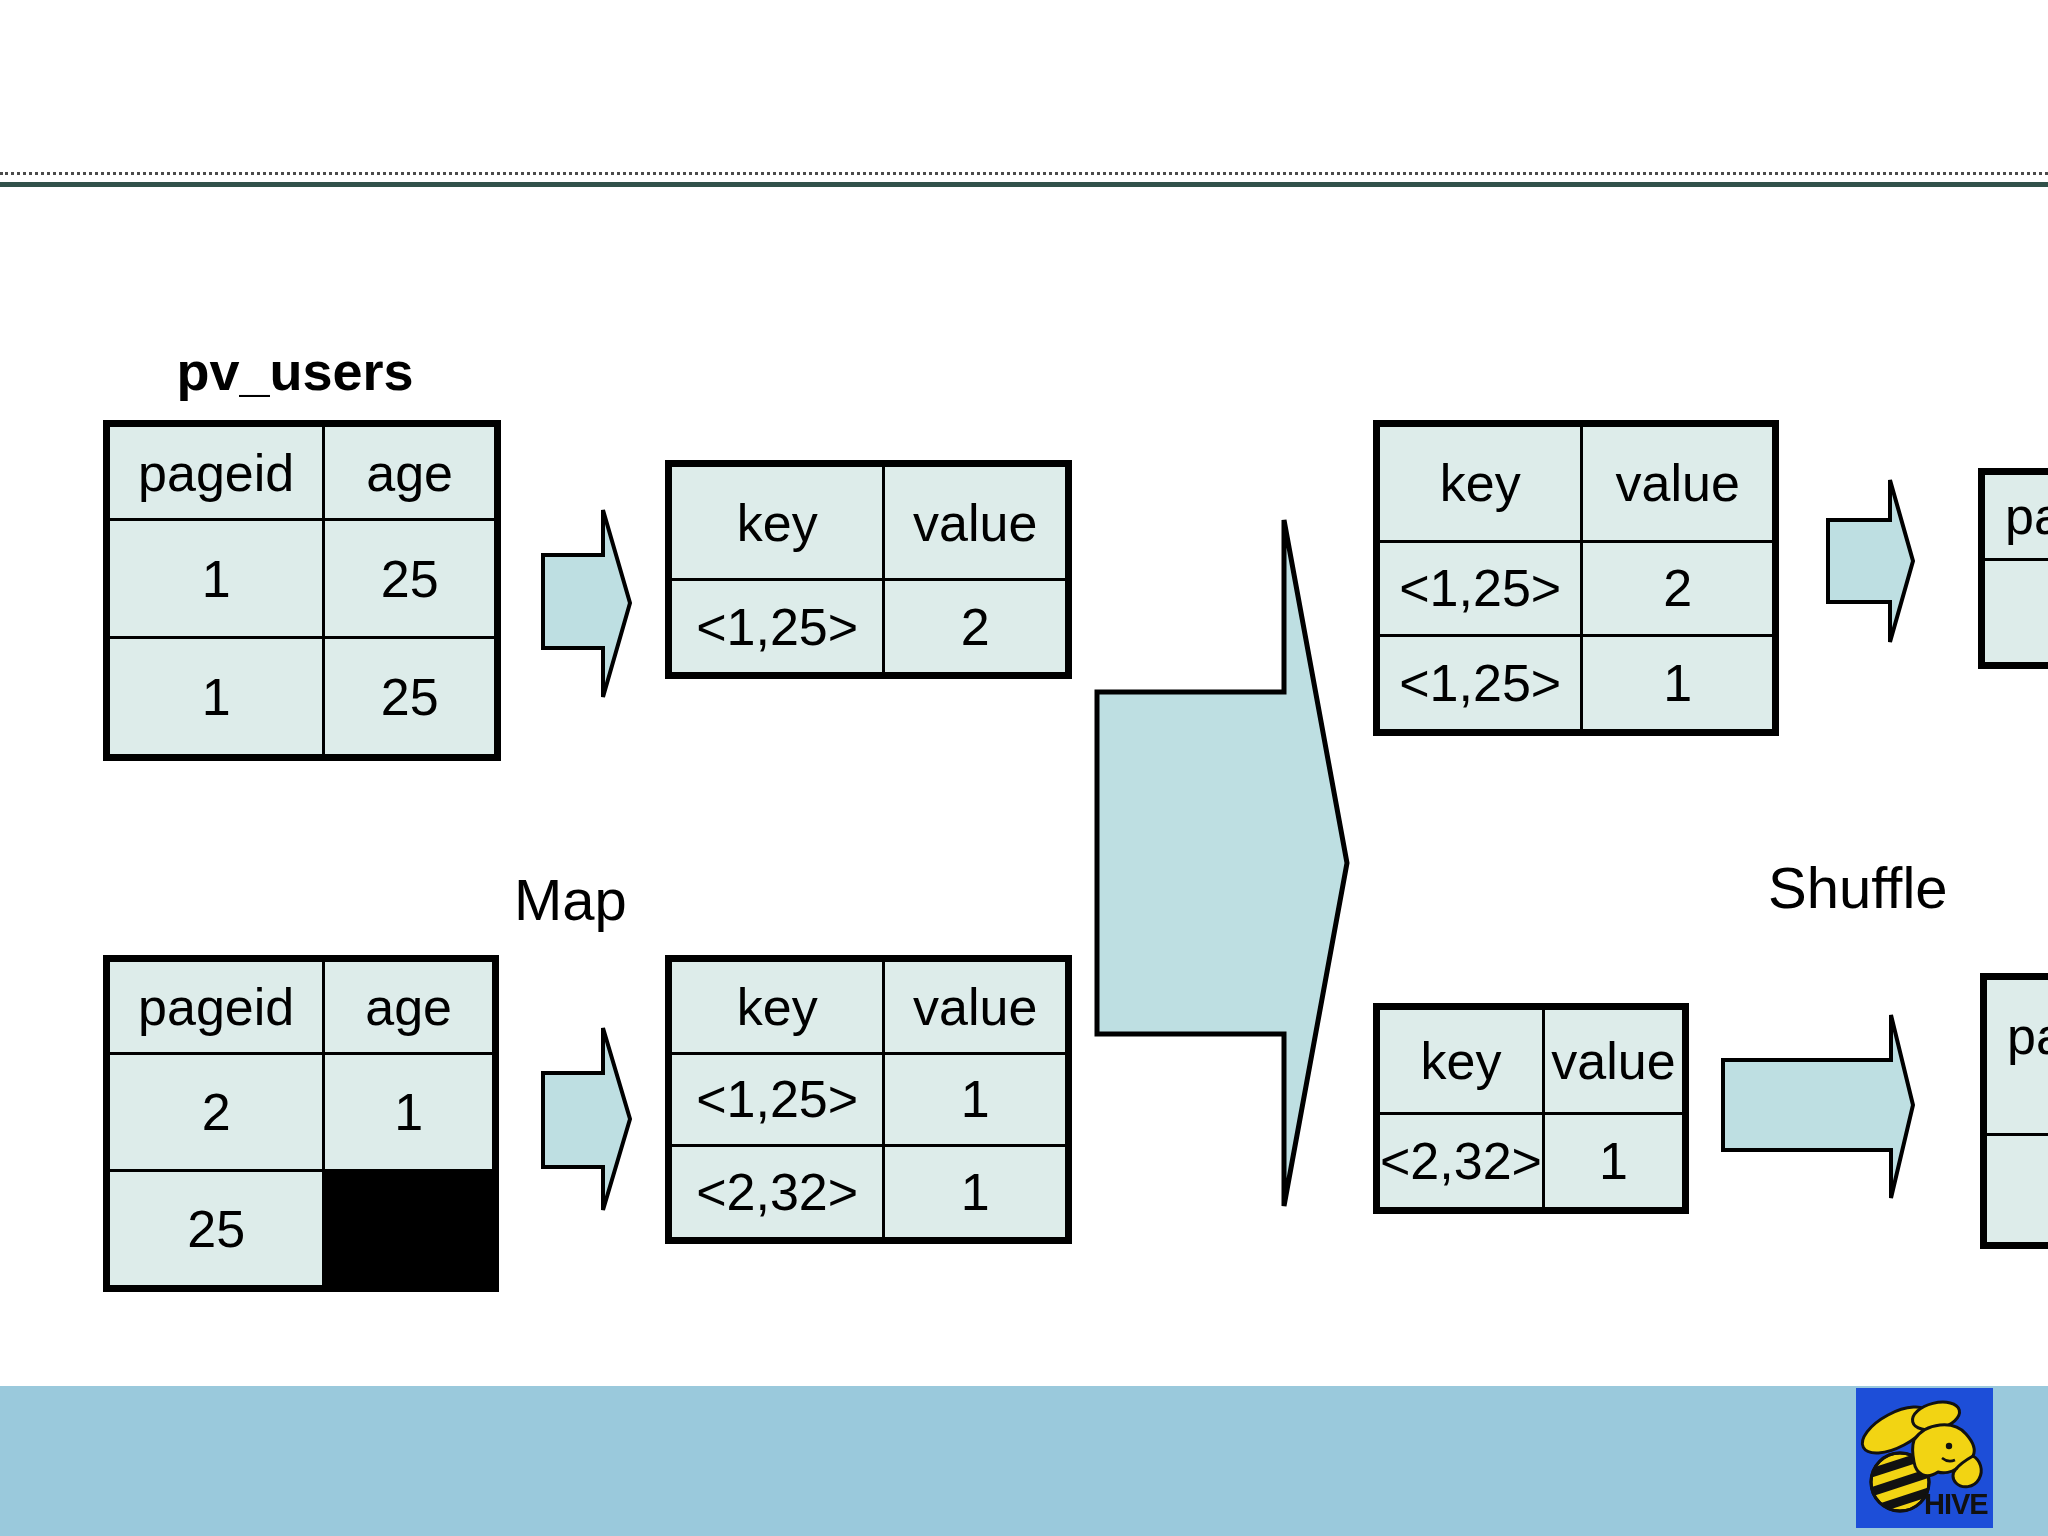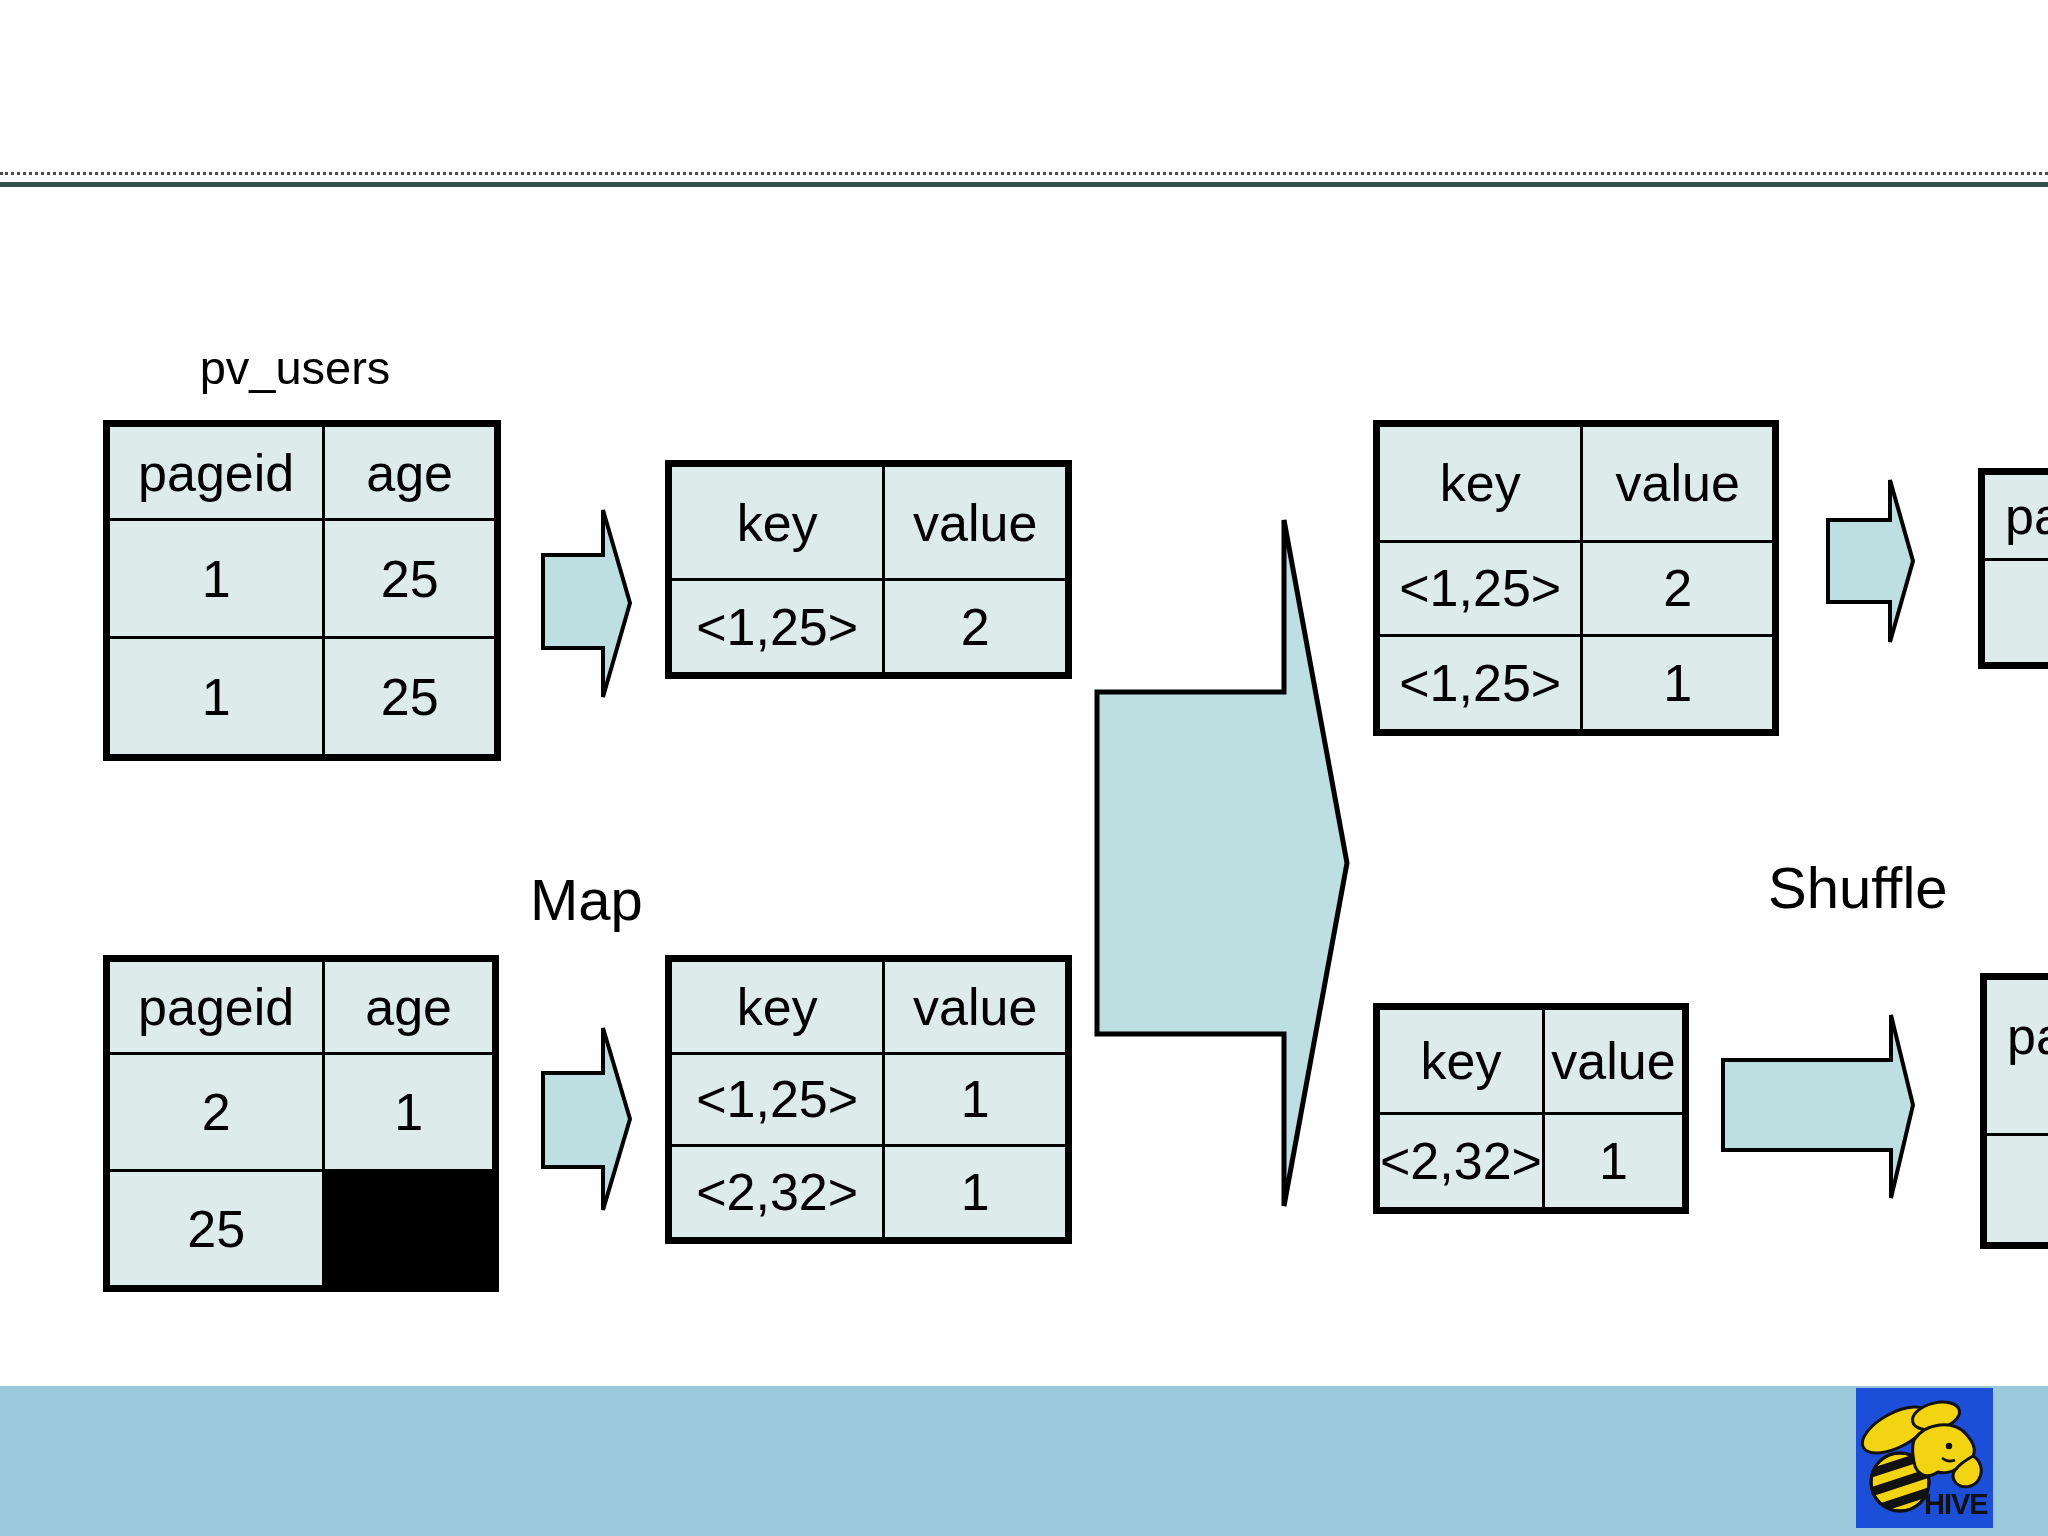--- a/index.html
+++ b/index.html
@@ -30,21 +30,21 @@
   .logo-box{position:absolute;left:1856px;top:1388px;width:137px;height:140px;background:#1d4ed8;}
 </style>
 </head>
 <body>
 
 <div id="stage">
 
   <div class="rule-dotted"></div>
   <div class="rule-solid"></div>
 
-  <div class="lbl center" style="left:103px;top:342px;width:384px;font-size:47px;">pv_users</div>
+  <div class="lbl center" style="left:103px;top:342px;width:384px;font-size:54px;font-weight:bold;">pv_users</div>
 
   <div class="tbl" style="left:103px;top:420px;width:384px;height:327px;
        grid-template-columns:214fr 170fr;grid-template-rows:93fr 117fr 117fr;">
     <div class="cell">pageid</div>
     <div class="cell">age</div>
     <div class="cell">1</div>
     <div class="cell">25</div>
     <div class="cell">1</div>
     <div class="cell">25</div>
   </div>
@@ -54,21 +54,21 @@
   </svg>
 
   <div class="tbl" style="left:665px;top:460px;width:393px;height:205px;
        grid-template-columns:212fr 181fr;grid-template-rows:113fr 92fr;">
     <div class="cell">key</div>
     <div class="cell">value</div>
     <div class="cell">&lt;1,25&gt;</div>
     <div class="cell">2</div>
   </div>
 
-  <div class="lbl" style="left:530px;top:868px;font-size:58px;">Map</div>
+  <div class="lbl" style="left:514px;top:868px;font-size:58px;">Map</div>
 
   <div class="tbl" style="left:103px;top:955px;width:382px;height:323px;
        grid-template-columns:214fr 168fr;grid-template-rows:92fr 116fr 115fr;">
     <div class="cell">pageid</div>
     <div class="cell">age</div>
     <div class="cell">2</div>
     <div class="cell">1</div>
     <div class="cell">25</div>
   </div>
 

